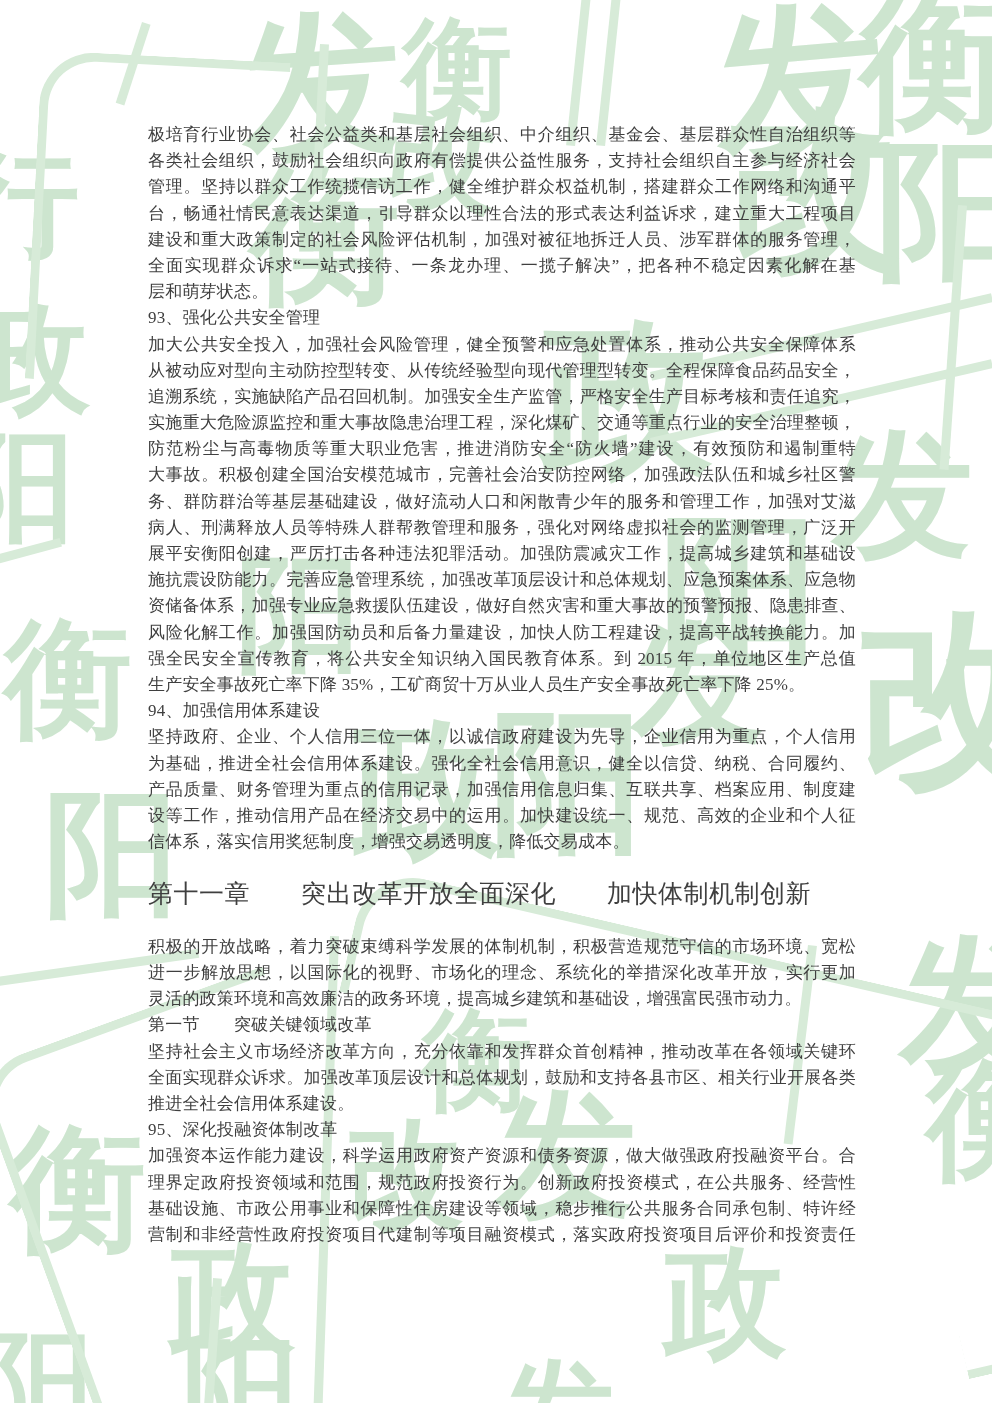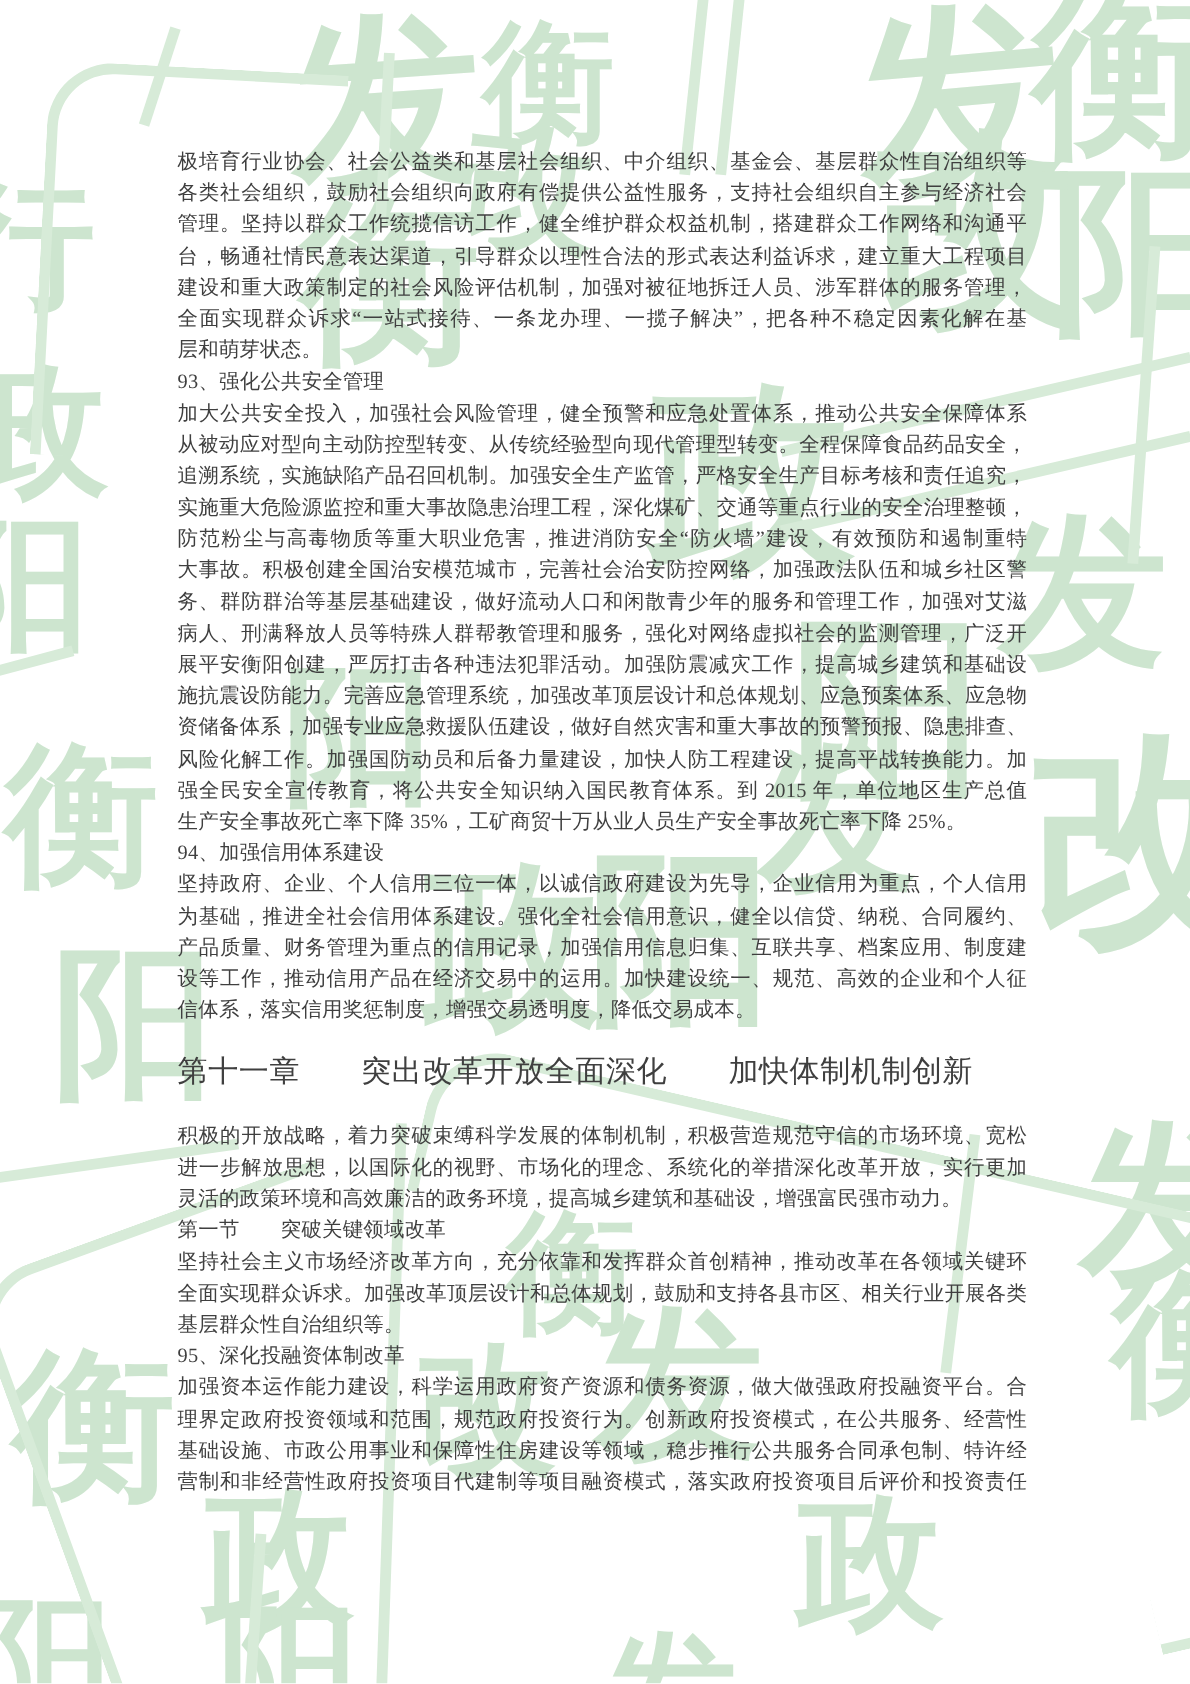--- a/index.html
+++ b/index.html
@@ -152,20 +152,20 @@
       <div class="line end">信体系，落实信用奖惩制度，增强交易透明度，降低交易成本。</div>
       <div class="line blank"></div>
       <div class="line chapter">第十一章　　突出改革开放全面深化　　加快体制机制创新</div>
       <div class="line blank"></div>
       <div class="line full">积极的开放战略，着力突破束缚科学发展的体制机制，积极营造规范守信的市场环境、宽松</div>
       <div class="line full">进一步解放思想，以国际化的视野、市场化的理念、系统化的举措深化改革开放，实行更加</div>
       <div class="line end">灵活的政策环境和高效廉洁的政务环境，提高城乡建筑和基础设，增强富民强市动力。</div>
       <div class="line end">第一节　　突破关键领域改革</div>
       <div class="line full">坚持社会主义市场经济改革方向，充分依靠和发挥群众首创精神，推动改革在各领域关键环</div>
       <div class="line full">全面实现群众诉求。加强改革顶层设计和总体规划，鼓励和支持各县市区、相关行业开展各类</div>
-      <div class="line end">基层群众性自治组织等。</div>
+      <div class="line end">推进全社会信用体系建设。</div>
       <div class="line end">95、深化投融资体制改革</div>
       <div class="line full">加强资本运作能力建设，科学运用政府资产资源和债务资源，做大做强政府投融资平台。合</div>
       <div class="line full">理界定政府投资领域和范围，规范政府投资行为。创新政府投资模式，在公共服务、经营性</div>
       <div class="line full">基础设施、市政公用事业和保障性住房建设等领域，稳步推行公共服务合同承包制、特许经</div>
       <div class="line full">营制和非经营性政府投资项目代建制等项目融资模式，落实政府投资项目后评价和投资责任</div>
     </div>
 </div>
 
 </body></html>

